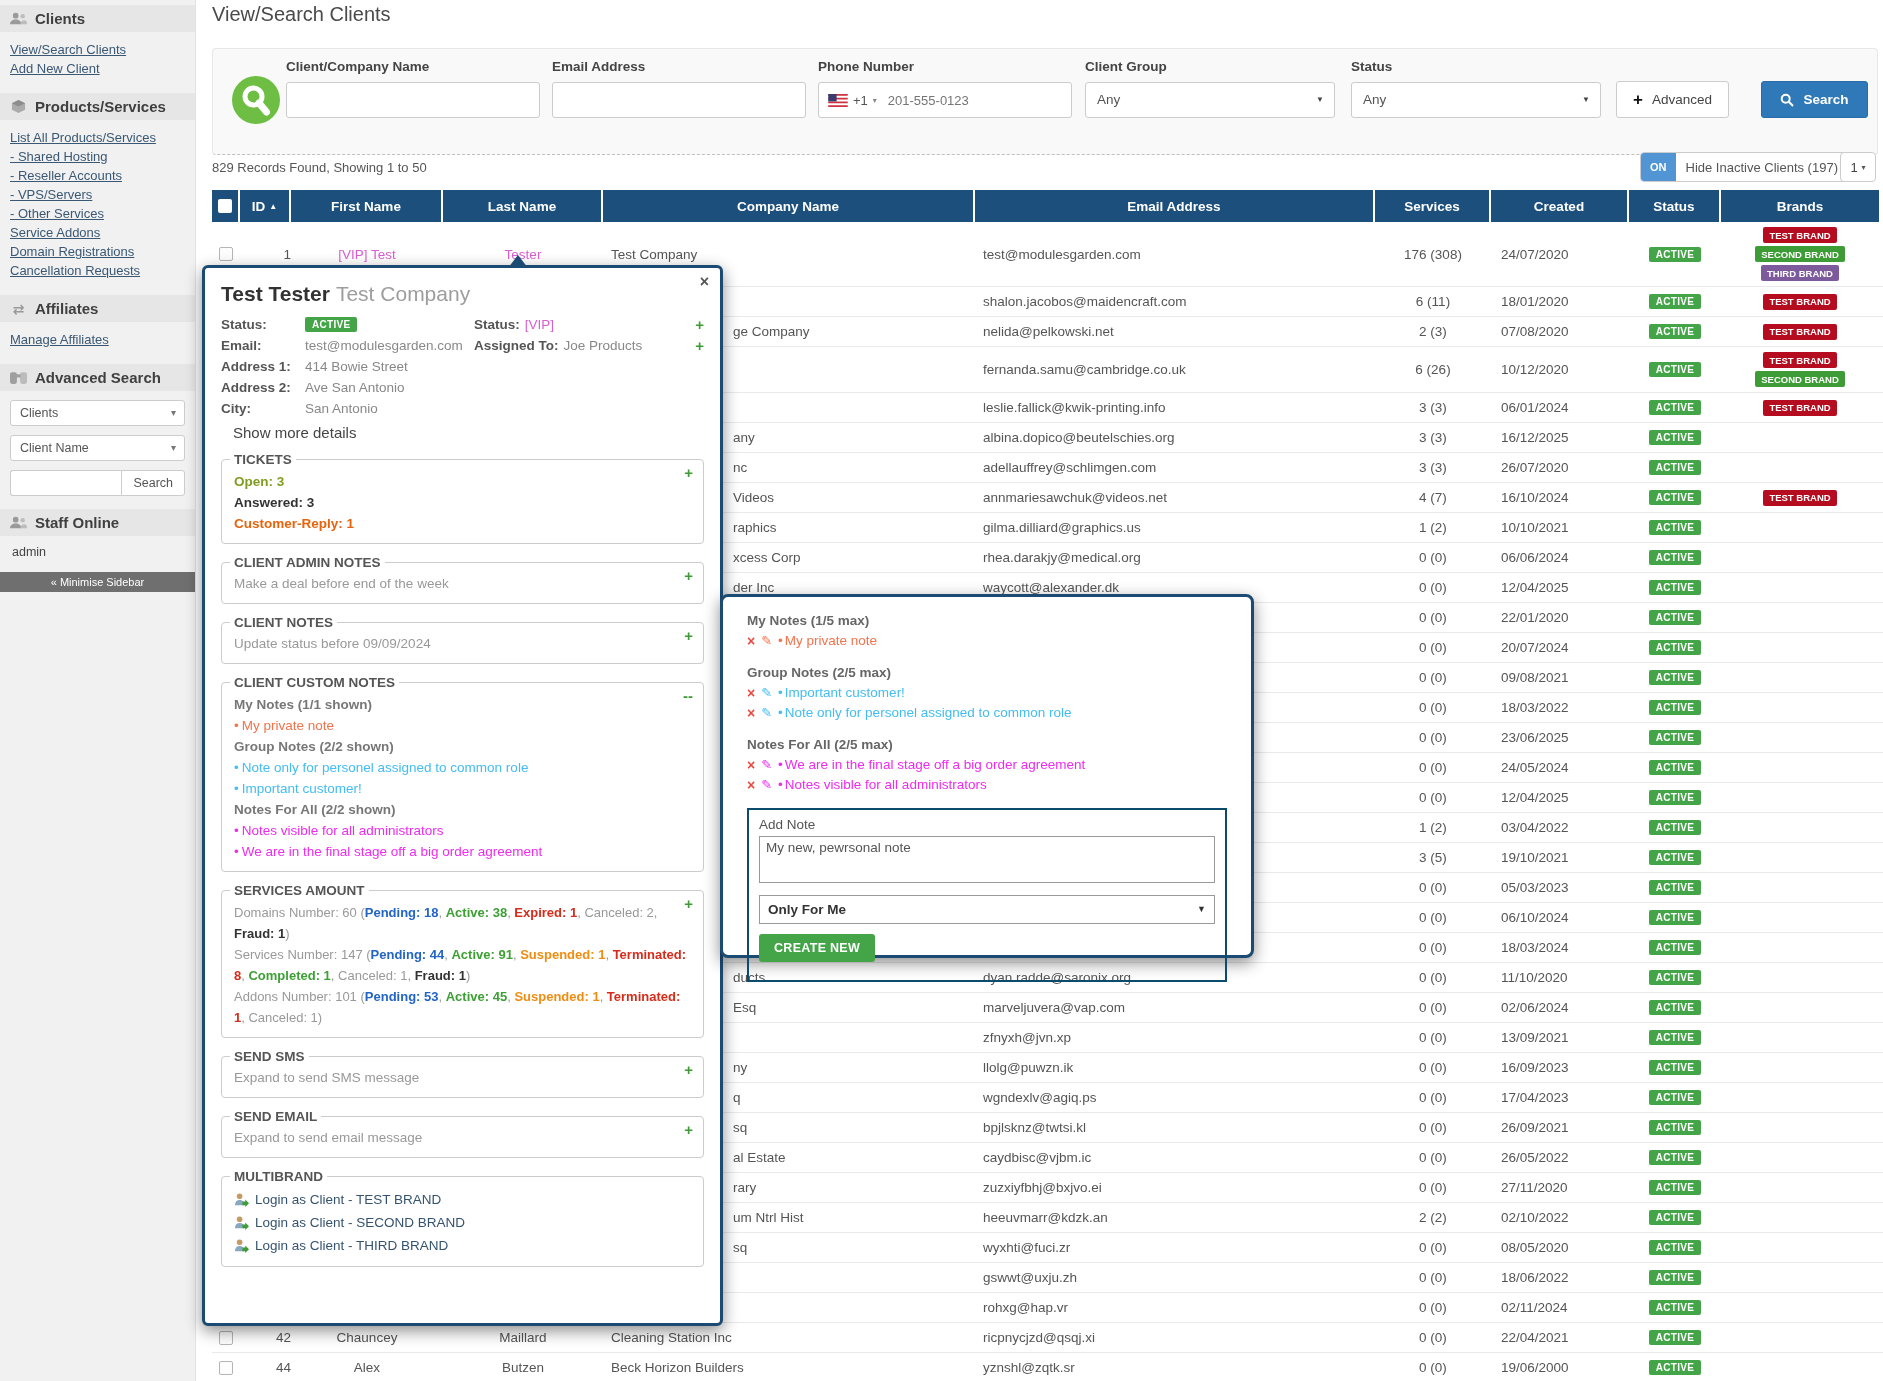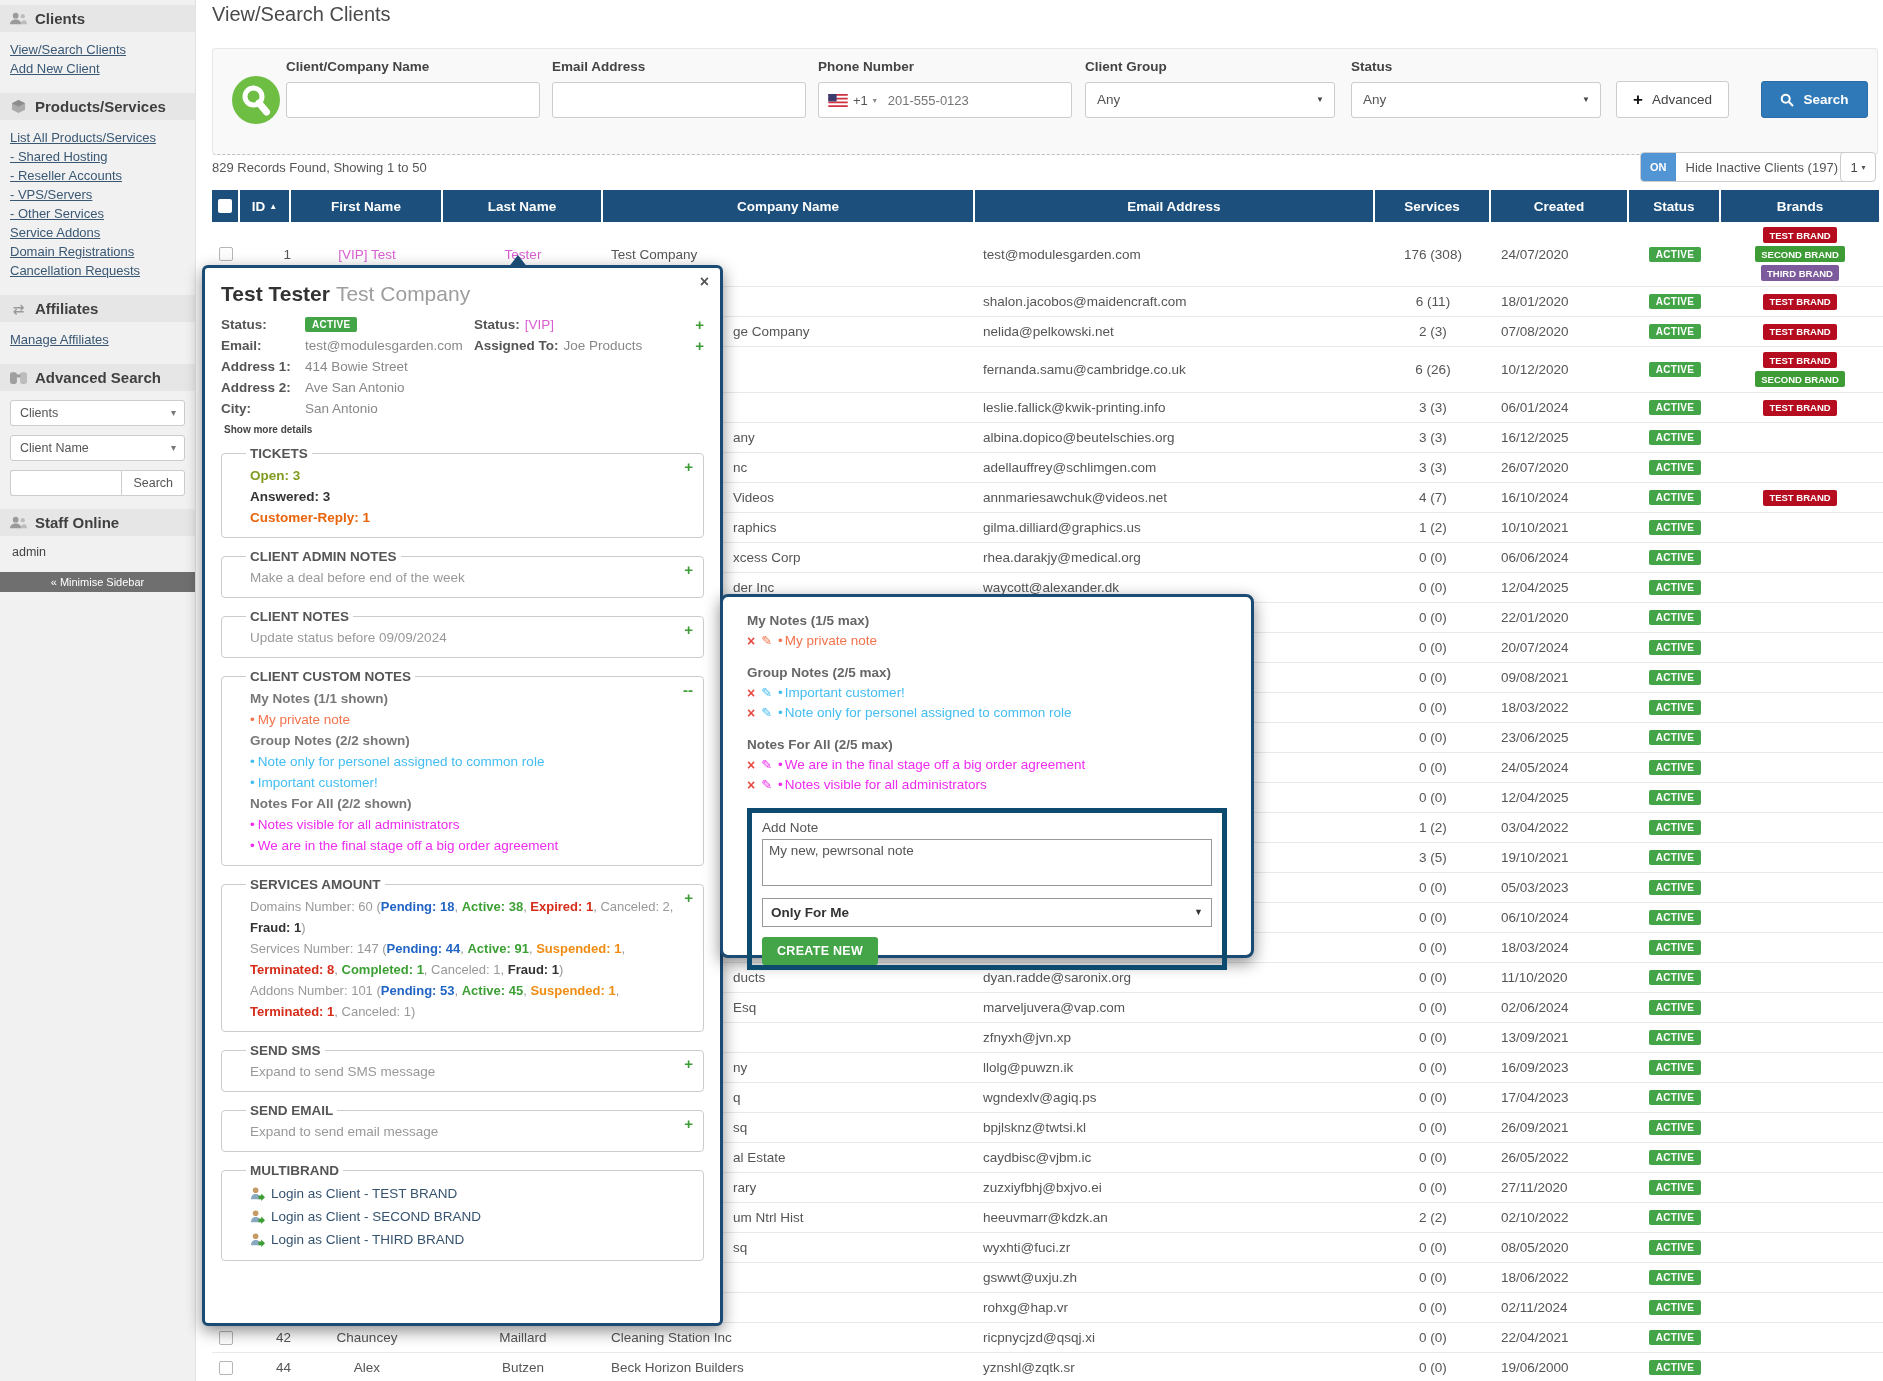--- a/index.html
+++ b/index.html
@@ -89,22 +89,22 @@
   .cc-row{display:flex;align-items:center;}
   .cc-label{width:84px;font-weight:bold;color:#555;flex:0 0 auto;}
   .cc-val{color:#888;}
   .cc-badge{display:inline-block;background:#43a547;color:#fff;font-size:10px;font-weight:bold;padding:2px 7px;border-radius:2px;letter-spacing:.3px;line-height:normal;}
   .cc-right{position:absolute;right:0;top:0;width:230px;}
   .cc-rrow{display:flex;line-height:21px;}
   .cc-rlabel{font-weight:bold;color:#555;margin-right:5px;}
   .cc-rval{color:#888;}
   .vipv{color:#d95fd1;}
   .cc-plus{margin-left:auto;color:#3d9c35;font-weight:bold;font-size:15px;cursor:pointer;}
-  .cc-more{font-size:10px;color:#444;margin:5px 3px 0;cursor:pointer;font-weight:bold;}
-  .cc-fs{position:relative;border:1px solid #ccc;border-radius:4px;margin-top:11px;padding:4px 28px 9px;}
+  .cc-more{font-size:15px;color:#444;margin:5px 12px 0;cursor:pointer;}
+  .cc-fs{position:relative;border:1px solid #ccc;border-radius:4px;margin-top:11px;padding:4px 12px 9px;}
   .cc-fs legend{font-size:13.5px;font-weight:bold;color:#555;padding:0 4px;margin-left:-4px;}
   .fs-toggle{position:absolute;top:-3px;right:10px;color:#3d9c35;font-weight:bold;font-size:15px;cursor:pointer;}
   .tk-cols{display:flex;}
   .tk-col{flex:1;}
   .tk{font-weight:bold;font-size:13.5px;line-height:21px;}
   .t-open{color:#7f9c1f;} .t-answered{color:#333;} .t-creply{color:#e8640c;}
   .t-closed{color:#8a8a8a;} .t-onhold{color:#174a7c;} .t-inprogress{color:#c11313;}
   .fs-text{color:#999;font-size:13.5px;line-height:20px;}
   .cn-head{font-weight:bold;color:#777;font-size:13.5px;line-height:21px;}
   .cn-note{font-size:13.5px;line-height:21px;}
@@ -122,21 +122,21 @@
 
   
   #notes-popup{position:absolute;left:524px;top:594px;width:534px;height:364px;background:#fff;border:3px solid #1b4a73;border-radius:8px;box-shadow:0 5px 16px rgba(0,0,0,.45);padding:14px 24px;z-index:30;}
   .np-head{font-weight:bold;color:#666;font-size:13.5px;line-height:20px;margin-top:12px;}
   .np-head:first-child{margin-top:0;}
   .np-row{display:flex;align-items:center;gap:6px;font-size:13.5px;line-height:20px;}
   .np-x{color:#e8483f;font-weight:bold;font-size:14px;cursor:pointer;}
   .np-e{font-size:13px;cursor:pointer;}
   .e-my{color:#f3734c;} .e-group{color:#43bdf2;} .e-all{color:#ef2bef;}
   .np-text::before{content:"\2022";margin-right:2px;}
-  .np-box{border:5px solid #0c4a6e;margin-top:13px;padding:7px 10px 0;}
+  .np-box{border:2px solid #0c4a6e;margin-top:13px;padding:7px 10px 18px;}
   .np-lbl{font-size:13.5px;color:#555;margin-bottom:4px;}
   #add-note{width:100%;height:47px;border:1px solid #999;resize:none;font-family:inherit;font-size:13.5px;color:#555;padding:3px 6px;}
   .np-select{position:relative;border:1px solid #999;height:29px;line-height:27px;padding:0 8px;font-size:13.5px;font-weight:bold;color:#333;margin-top:8px;cursor:pointer;}
   .np-select .caret{position:absolute;right:8px;top:0;font-size:9px;color:#333;}
   #btn-create{margin-top:10px;background:#43a547;color:#fff;font-weight:bold;font-size:12.5px;border:none;padding:7px 15px;border-radius:3px;font-family:inherit;letter-spacing:.3px;cursor:pointer;}
 </style>
 </head>
 <body>
 
 <aside id="sidebar">

